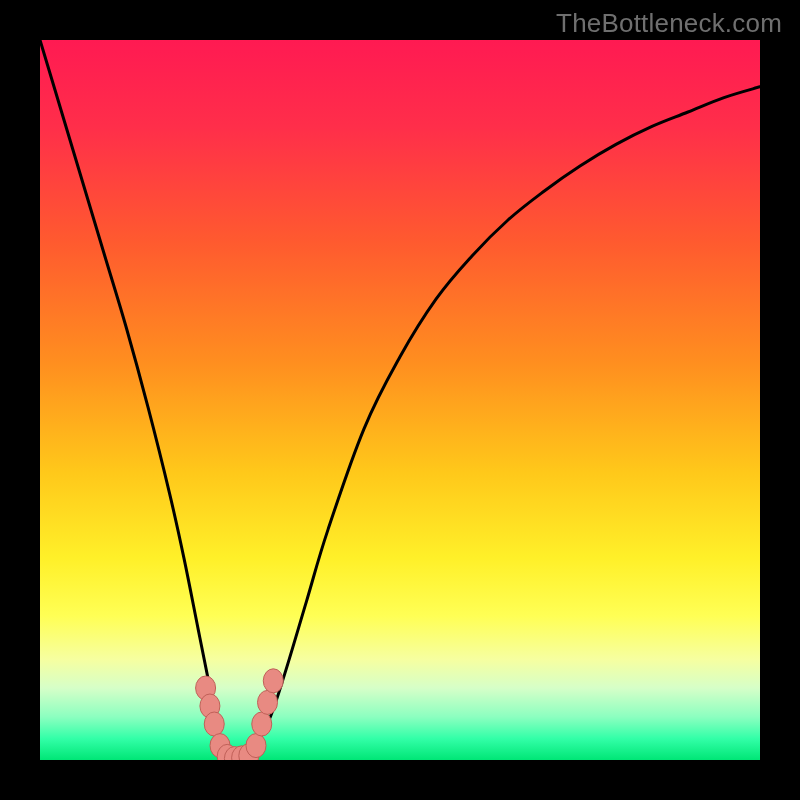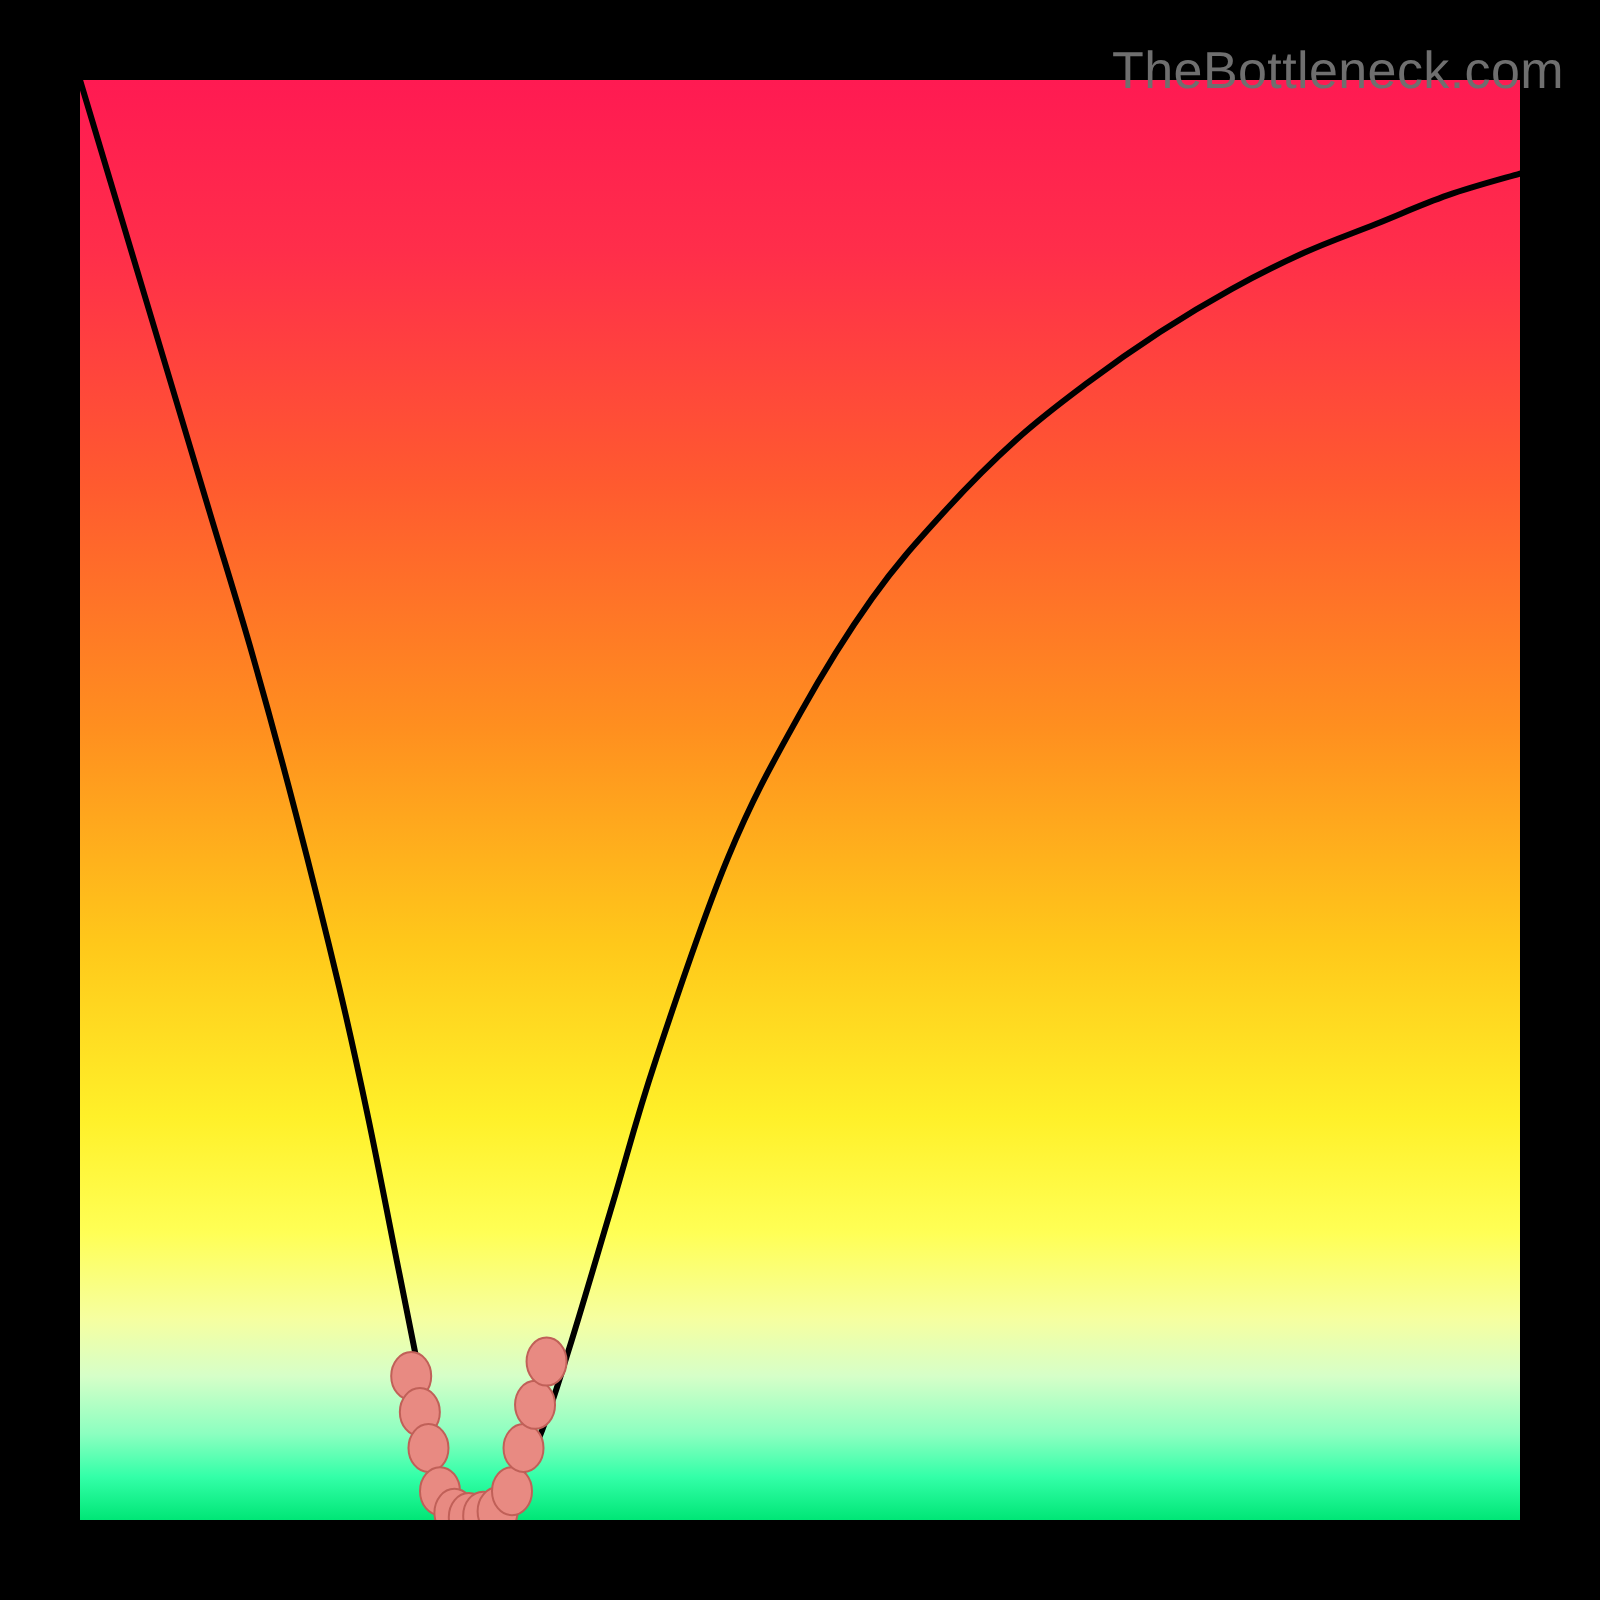--- a/index.html
+++ b/index.html
@@ -36,21 +36,20 @@
   }
   .watermark {
     position: absolute;
     top: 8px;
     right: 18px;
     color: #6f6f6f;
     font-size: 26px;
     letter-spacing: 0.2px;
     font-weight: 400;
     user-select: none;
-    margin-top: 12px;
   }
   svg.curve {
     position: absolute;
     left: 0;
     top: 0;
     width: 100%;
     height: 100%;
   }
 </style>
 </head>

